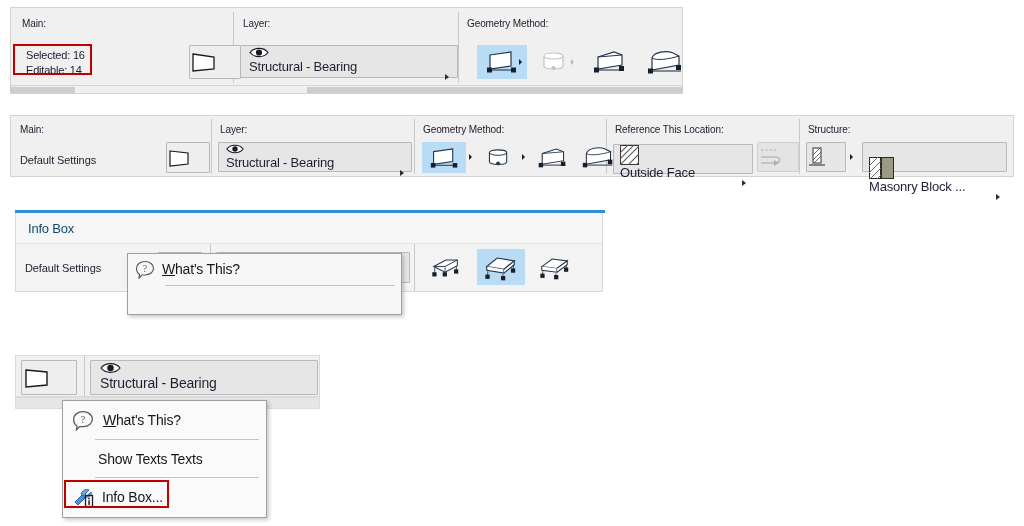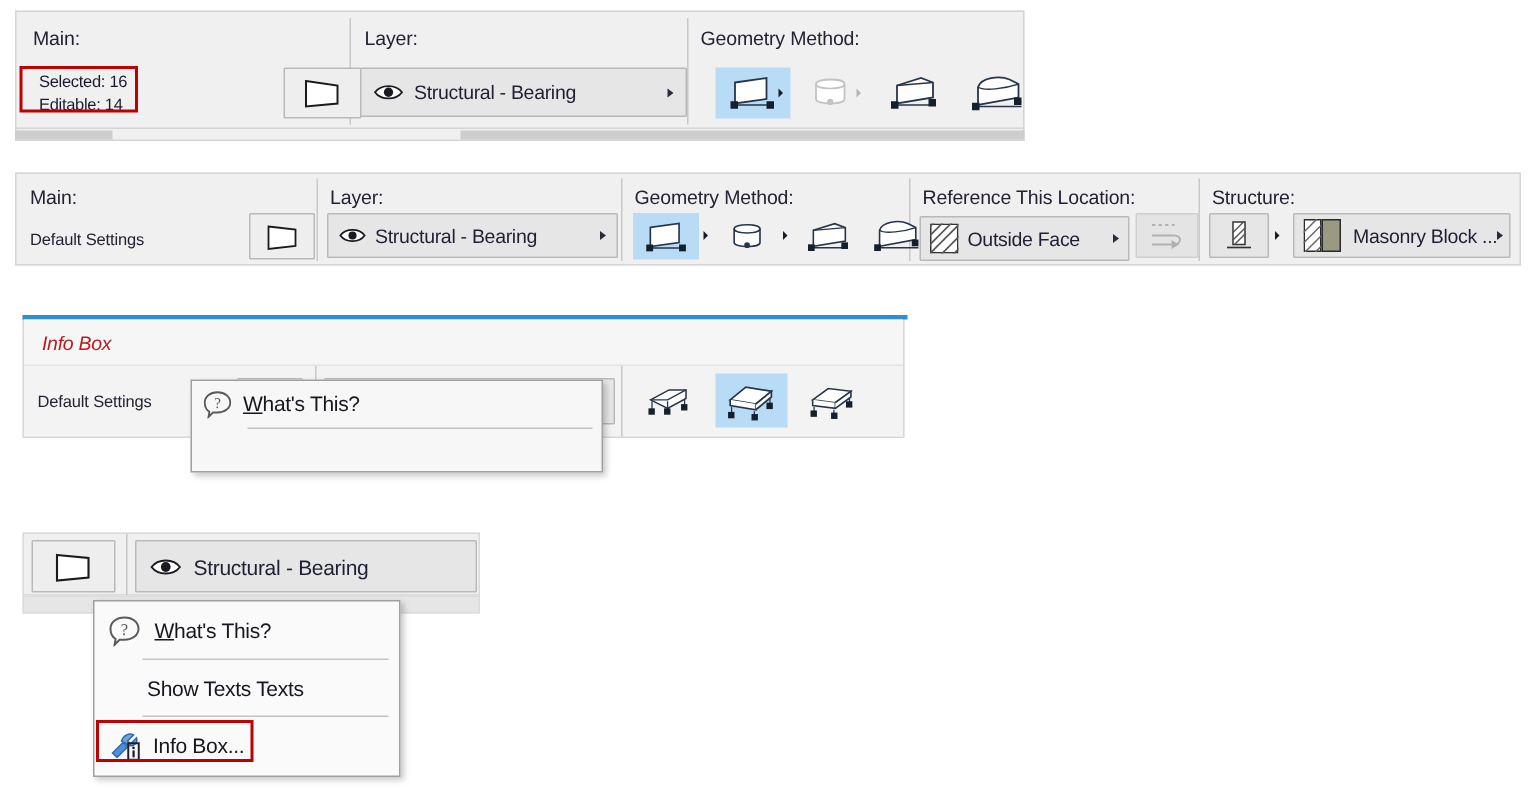--- a/index.html
+++ b/index.html
@@ -16,39 +16,39 @@
     overflow: hidden;
   }
   .panel {
     position: absolute;
     background: #f0f0f0;
     border: 1px solid #d4d4d4;
     box-sizing: border-box;
   }
   .sectlabel {
     position: absolute;
-    font-size: 13px;
+    font-size: 10px;
     color: #222233;
     white-space: nowrap;
     letter-spacing: -0.1px;
   }
   .vdiv {
     position: absolute;
     width: 1px;
     background: #c8c8c8;
   }
   
   .ctl {
     position: absolute;
     box-sizing: border-box;
     background: #e6e6e6;
     border: 1px solid #b9b9b9;
     border-radius: 1px;
     display: flex;
-    align-items: center;
+    flex-direction: column;
   }
   .ctl-text {
     font-size: 13px;
     color: #1f1f33;
     white-space: nowrap;
     letter-spacing: -0.2px;
   }
   .arrowR {
     width: 0; height: 0;
     border-left: 4px solid #2b2b3a;
@@ -129,23 +129,22 @@
     left: 0; right: 0;
     background: #f6f6f6;
   }
   .blueline {
     position: absolute;
     background: #2e8fd4;
   }
   .titletxt {
     position: absolute;
     font-size: 13px;
-    color: #b91c1c;
+    color: #0c4a6e;
     letter-spacing: -0.2px;
-    font-style: italic;
   }
   svg { display: block; }
 </style>
 </head>
 <body>
 
 <div class="panel" style="left:10px; top:7px; width:673px; height:79px;">
 
   <div class="sectlabel" style="left:11px; top:10px;">Main:</div>
 

